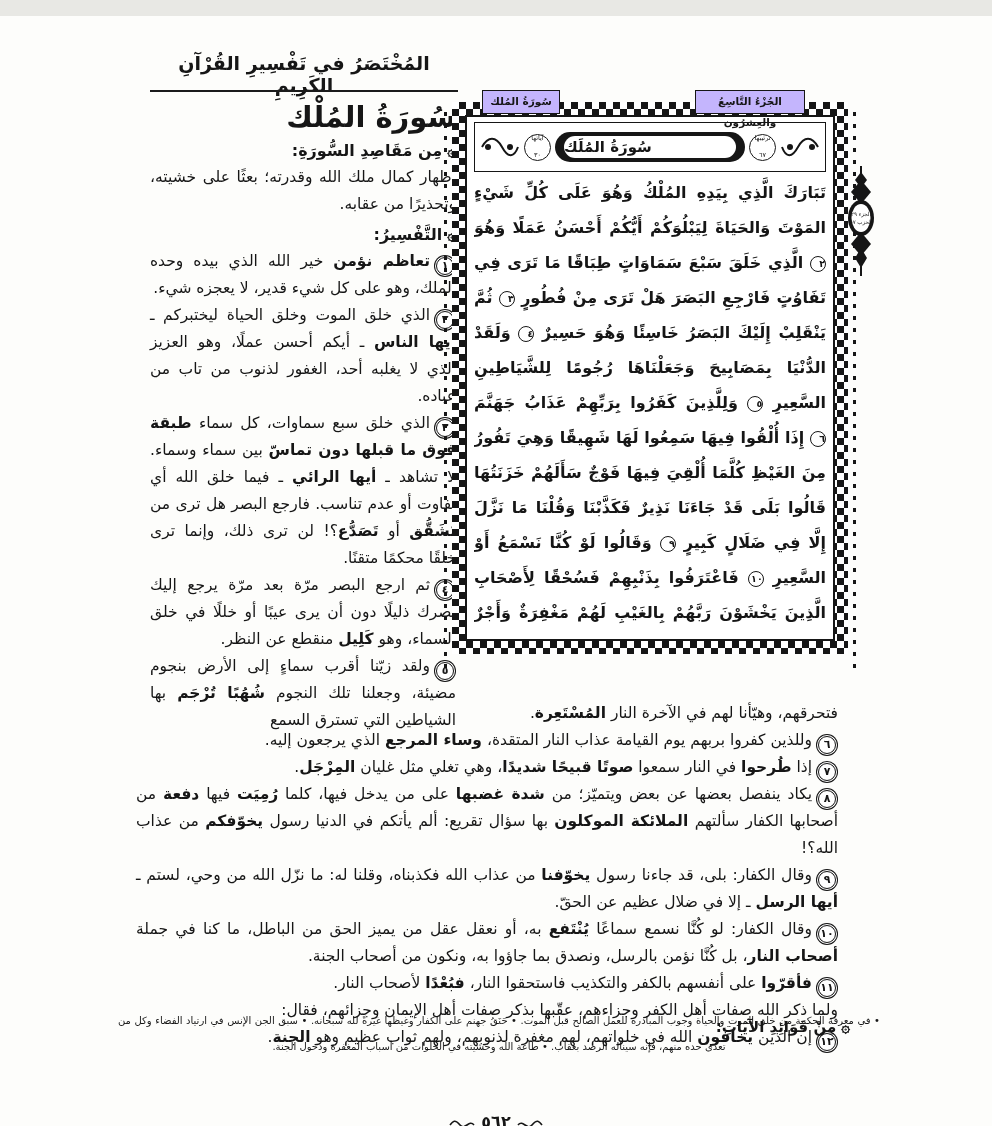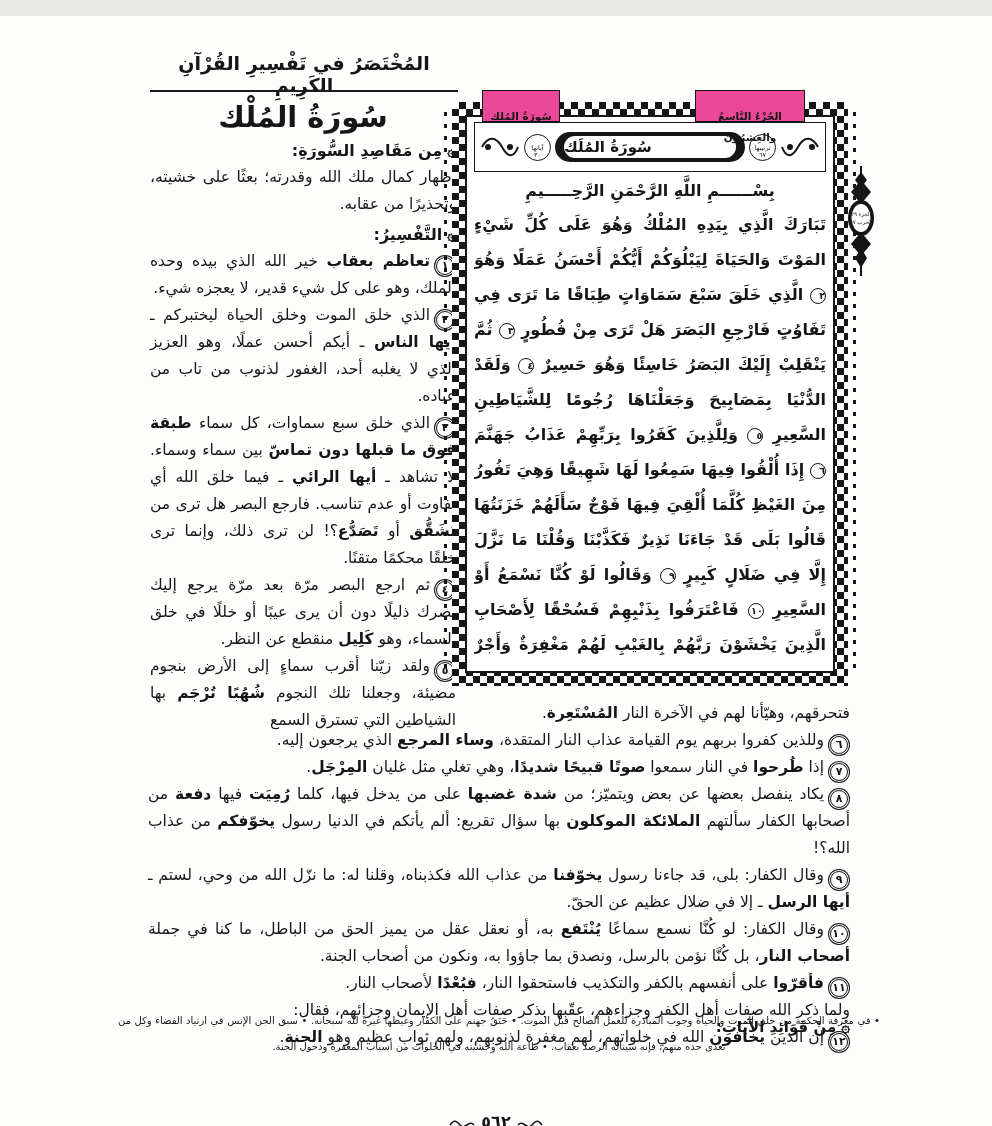--- a/index.html
+++ b/index.html
@@ -6,60 +6,60 @@
   html,body { background:#e8e8e4; }
   body { font-family:"DejaVu Sans", sans-serif; color:#161616; }
   .page { position:relative; width:992px; height:1126px; background:#fdfdfb; margin:16px auto; overflow:hidden; direction:rtl; }
 
   
   .book-title { position:absolute; top:36px; left:150px; width:308px; text-align:center; font-size:19px; font-weight:bold; letter-spacing:.5px; }
   .header-rule { position:absolute; top:74px; left:150px; width:308px; border-top:2.5px solid #1b1b1b; }
 
   
   .left-col { position:absolute; top:84px; left:150px; width:306px; }
-  .surah-title { text-align:center; font-size:29px; font-weight:bold; }
+  .surah-title { font-size:29px; font-weight:bold; }
   .makkiyya { text-align:center; font-size:14px; margin-top:2px; margin-bottom:8px; }
   .sec-heading { font-size:16px; font-weight:bold; margin:7px 0 4px; }
   .rosette { font-size:15px; margin-inline-end:5px; }
   .cpara { font-size:15.5px; line-height:27px; text-align:justify; }
   .nbadge { display:inline-block; width:18px; height:18px; line-height:16px; border:1.2px solid #141414; border-radius:50%;
             box-shadow:0 0 0 1px #fff, 0 0 0 2px #141414; font-size:11px; font-weight:bold; text-align:center;
             margin-inline-end:6px; margin-inline-start:2px; vertical-align:-3px; background:#fff; }
 
   
   .mushaf-wrap { position:absolute; left:452px; top:86px; width:396px; padding:13px; background-color:#fff;
     background-image:
       linear-gradient(45deg,#161616 25%,transparent 25%,transparent 75%,#161616 75%,#161616),
       linear-gradient(45deg,#161616 25%,transparent 25%,transparent 75%,#161616 75%,#161616);
     background-position:0 0,7px 7px; background-size:14px 14px; }
   .mushaf-inner { background:#fff; border:2px solid #161616; padding:5px 7px 9px; }
   .q-band { border:1.5px solid #161616; height:50px; display:flex; align-items:center; gap:4px; padding:0 5px; direction:ltr; margin-bottom:3px; }
   .q-flourish { flex:none; }
   .q-circle { flex:none; width:27px; height:27px; border:1.2px solid #161616; border-radius:50%;
-              display:flex; flex-direction:column; align-items:center; justify-content:flex-end; font-size:6.5px; line-height:1.15; }
+              display:flex; flex-direction:column; align-items:center; justify-content:space-between; font-size:6.5px; line-height:1.15; }
   .q-cart-outer { flex:1; background:#161616; border-radius:22px; padding:4px 9px; }
   .q-cart-inner { background:#fff; border-radius:16px; text-align:left; font-weight:bold; font-size:15px; padding:2px 0; direction:rtl; }
   .q-basmala { text-align:center; font-weight:bold; font-size:16px; height:32px; line-height:32px; }
   .qline { font-size:16px; font-weight:bold; height:35px; line-height:35px; text-align:justify; text-align-last:justify; overflow:hidden; }
   .aya { display:inline-block; width:16px; height:16px; line-height:14px; border:1.2px solid #161616; border-radius:50%;
          font-size:9.5px; font-weight:bold; text-align:center; vertical-align:1px; }
 
-  .tab { position:absolute; top:74px; height:24px; line-height:21px; border:1.5px solid #161616; background:#ec4899;
-         text-align:center; font-size:10.5px; font-weight:bold; z-index:5; padding:15px 4px; }
+  .tab { position:absolute; top:74px; height:24px; line-height:21px; border:1.5px solid #161616; background:#c4b5fd;
+         text-align:center; font-size:10.5px; font-weight:bold; z-index:5; padding:0 4px; }
   .tab-juz { left:695px; width:110px; }
   .tab-surah { left:482px; width:78px; }
 
   .fringe { position:absolute; width:3px; top:96px; height:560px;
             background:repeating-linear-gradient(180deg,#161616 0 4px,transparent 4px 12px); }
   .fringe-left { left:444px; } .fringe-right { left:853px; }
 
   .medallion { position:absolute; left:845px; top:150px; }
 
   
-  .bottom-sec { position:absolute; top:684px; left:148px; width:702px; font-size:15.5px; line-height:28px; text-align:justify; }
+  .bottom-sec { position:absolute; top:684px; left:136px; width:702px; font-size:15.5px; line-height:28px; text-align:justify; }
   .benefits-heading { position:absolute; top:1002px; left:148px; width:702px; font-size:15px; font-weight:bold; }
   .benefits-text { position:absolute; top:992px; left:118px; width:762px; font-size:10px; line-height:26px;
                    text-align:justify; text-align-last:center; }
 
   
   .footer { position:absolute; top:1096px; left:0; width:992px; text-align:center; font-size:16px; font-weight:bold; }
   .footer svg { vertical-align:-4px; margin:0 6px; }
 
   b { font-weight:bold; }
 </style>
@@ -74,21 +74,21 @@
   <div class="left-col">
     <div class="surah-title">سُورَةُ المُلْك</div>
     <div class="sec-heading">
       <span class="rosette">۞</span><span>مِن مَقَاصِدِ السُّورَةِ:</span>
     </div>
     <div class="cpara">إظهار كمال ملك الله وقدرته؛ بعثًا على خشيته، وتحذيرًا من عقابه.</div>
     <div class="sec-heading">
       <span class="rosette">۞</span><span>التَّفْسِيرُ:</span>
     </div>
     <div id="tafsir-paras">
-        <div class="cpara"><span class="nbadge">١</span><span><b>تعاظم بعقاب</b> خير الله الذي بيده وحده الملك، وهو على كل شيء قدير، لا يعجزه شيء.</span></div>
+        <div class="cpara"><span class="nbadge">١</span><span><b>تعاظم نؤمن</b> خير الله الذي بيده وحده الملك، وهو على كل شيء قدير، لا يعجزه شيء.</span></div>
         <div class="cpara"><span class="nbadge">٢</span><span>الذي خلق الموت وخلق الحياة ليختبركم ـ <b>أيها الناس</b> ـ أيكم أحسن عملًا، وهو العزيز الذي لا يغلبه أحد، الغفور لذنوب من تاب من عباده.</span></div>
         <div class="cpara"><span class="nbadge">٣</span><span>الذي خلق سبع سماوات، كل سماء <b>طبقة فوق ما قبلها دون تماسّ</b> بين سماء وسماء. لا تشاهد ـ <b>أيها الرائي</b> ـ فيما خلق الله أي تفاوت أو عدم تناسب. فارجع البصر هل ترى من <b>تَشَقُّق</b> أو <b>تَصَدُّع</b>؟! لن ترى ذلك، وإنما ترى خلقًا محكمًا متقنًا.</span></div>
         <div class="cpara"><span class="nbadge">٤</span><span>ثم ارجع البصر مرّة بعد مرّة يرجع إليك بصرك ذليلًا دون أن يرى عيبًا أو خللًا في خلق السماء، وهو <b>كَلِيل</b> منقطع عن النظر.</span></div>
         <div class="cpara"><span class="nbadge">٥</span><span>ولقد زيّنا أقرب سماءٍ إلى الأرض بنجوم مضيئة، وجعلنا تلك النجوم <b>شُهُبًا تُرْجَم</b> بها الشياطين التي تسترق السمع</span></div>
       </div>
   </div>
 
   <div class="tab tab-juz">الجُزْءُ التَّاسِعُ والعِشرُون</div>
   <div class="tab tab-surah">سُورَةُ المُلك</div>
 
@@ -110,21 +110,20 @@
         <div class="q-circle">
           <span>ترتيبها</span>
           <span>٦٧</span>
         </div>
         <svg class="q-flourish" width="40" height="26" viewBox="0 0 40 26">
           <path d="M38 13 C32 2,24 2,18 13 S 6 24,2 13" stroke="#161616" stroke-width="2" fill="none"></path>
           <circle cx="32" cy="13" r="3" fill="#161616"></circle>
             <circle cx="10" cy="13" r="3" fill="#161616"></circle>
         </svg>
       </div>
-      <div class="q-basmala">بِسْــــــمِ اللَّهِ الرَّحْمَنِ الرَّحِـــــيمِ</div>
       <div id="quran-lines">
           <div class="qline">تَبَارَكَ الَّذِي بِيَدِهِ المُلْكُ وَهُوَ عَلَى كُلِّ شَيْءٍ قَدِيرٌ  الَّذِي خَلَقَ</div>
           <div class="qline">المَوْتَ وَالحَيَاةَ لِيَبْلُوَكُمْ أَيُّكُمْ أَحْسَنُ عَمَلًا وَهُوَ العَزِيزُ الغَفُورُ</div>
           <div class="qline"><span class="aya">٢</span> الَّذِي خَلَقَ سَبْعَ سَمَاوَاتٍ طِبَاقًا مَا تَرَى فِي خَلْقِ الرَّحْمَنِ مِنْ</div>
           <div class="qline">تَفَاوُتٍ فَارْجِعِ البَصَرَ هَلْ تَرَى مِنْ فُطُورٍ <span class="aya">٣</span> ثُمَّ ارْجِعِ البَصَرَ كَرَّتَيْنِ</div>
           <div class="qline">يَنْقَلِبْ إِلَيْكَ البَصَرُ خَاسِئًا وَهُوَ حَسِيرٌ <span class="aya">٤</span> وَلَقَدْ زَيَّنَّا السَّمَاءَ</div>
           <div class="qline">الدُّنْيَا بِمَصَابِيحَ وَجَعَلْنَاهَا رُجُومًا لِلشَّيَاطِينِ وَأَعْتَدْنَا لَهُمْ عَذَابَ</div>
           <div class="qline">السَّعِيرِ <span class="aya">٥</span> وَلِلَّذِينَ كَفَرُوا بِرَبِّهِمْ عَذَابُ جَهَنَّمَ وَبِئْسَ المَصِيرُ</div>
           <div class="qline"><span class="aya">٦</span> إِذَا أُلْقُوا فِيهَا سَمِعُوا لَهَا شَهِيقًا وَهِيَ تَفُورُ  تَكَادُ تَمَيَّزُ</div>
           <div class="qline">مِنَ الغَيْظِ كُلَّمَا أُلْقِيَ فِيهَا فَوْجٌ سَأَلَهُمْ خَزَنَتُهَا أَلَمْ يَأْتِكُمْ نَذِيرٌ </div>

